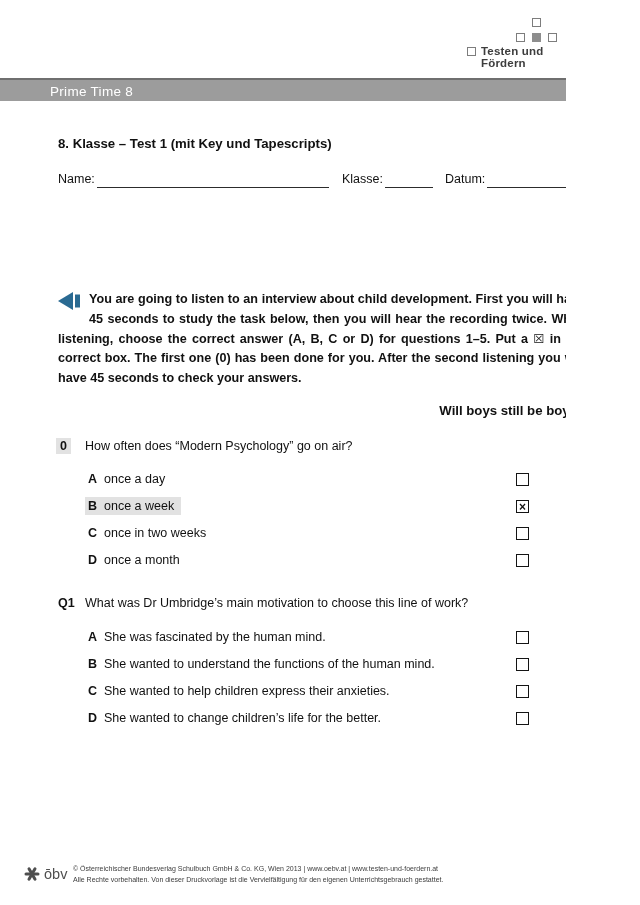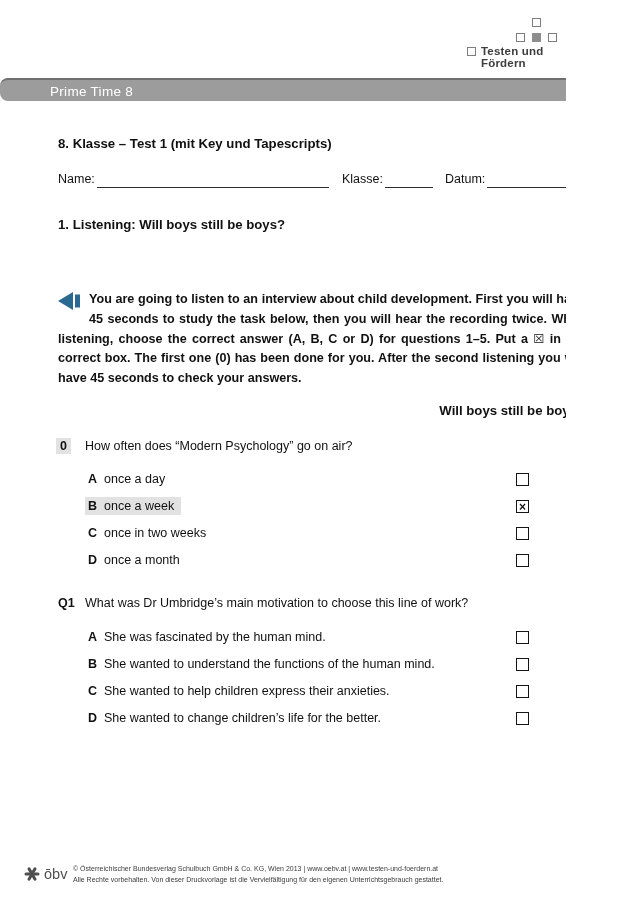--- a/index.html
+++ b/index.html
@@ -6,21 +6,21 @@
   body { background:#fff; font-family:"Liberation Sans","DejaVu Sans",sans-serif; color:#111; }
   .page { position:relative; width:566px; height:905px; background:#fff; overflow:hidden; }
 
   
   .sq { position:absolute; width:9px; height:9px; }
   .sq.o { border:1.5px solid #7d7d7d; background:#fff; }
   .sq.f { background:#8d8d8d; }
   .brand-text { position:absolute; left:481px; top:45px; font-size:11.5px; font-weight:700; color:#3d3d3d; letter-spacing:.2px; }
 
   
-  .bar { position:absolute; left:0; top:78px; width:640px; height:23px; background:#9c9c9c; border-top:2px solid #6f6f6f;border-radius:8px; }
+  .bar { position:absolute; left:0; top:78px; width:640px; height:23px; background:#9c9c9c; border-top:2px solid #6f6f6f; }
   .bar-title { position:absolute; left:50px; top:2px; line-height:20px; font-size:13.5px; color:#ffffff; letter-spacing:.3px; }
 
   .doc-title { position:absolute; left:58px; top:136px; font-size:13.2px; font-weight:700; }
 
   
   .fld-label { position:absolute; top:172px; font-size:12.5px; }
   .fld-line { position:absolute; top:172px; height:16px; border-bottom:1.2px solid #2c2c2c; }
 
   .section-heading { position:absolute; left:58px; top:217px; font-size:13.2px; font-weight:700; }
 
@@ -72,21 +72,20 @@
 
   <div class="doc-title">8. Klasse – Test 1 (mit Key und Tapescripts)</div>
 
   <span class="fld-label" style="left:58px;">Name:</span>
   <span class="fld-line" style="left:97px;width:232px;"></span>
   <span class="fld-label" style="left:342px;">Klasse:</span>
   <span class="fld-line" style="left:385px;width:48px;"></span>
   <span class="fld-label" style="left:445px;">Datum:</span>
   <span class="fld-line" style="left:487px;width:96px;"></span>
 
-  <div class="section-heading">1. Listening: Will boys still be boys?</div>
 
   <div class="instructions">
     <svg class="speaker" width="23" height="18" viewBox="0 0 23 18">
       <polygon points="0,9 15,0 15,18" fill="#2a6a92"></polygon>
       <rect x="17" y="2.5" width="5" height="13" fill="#2a6a92"></rect>
     </svg>
     <span>You are going to listen to an interview about child development. First you will have 45 seconds to study the task below, then you will hear the recording twice. While listening, choose the correct answer (A, B, C or D) for questions 1–5. Put a ☒ in the correct box. The first one (0) has been done for you. After the second listening you will have 45 seconds to check your answers.</span>
   </div>
 
   <div class="task-title">Will boys still be boys?</div>

